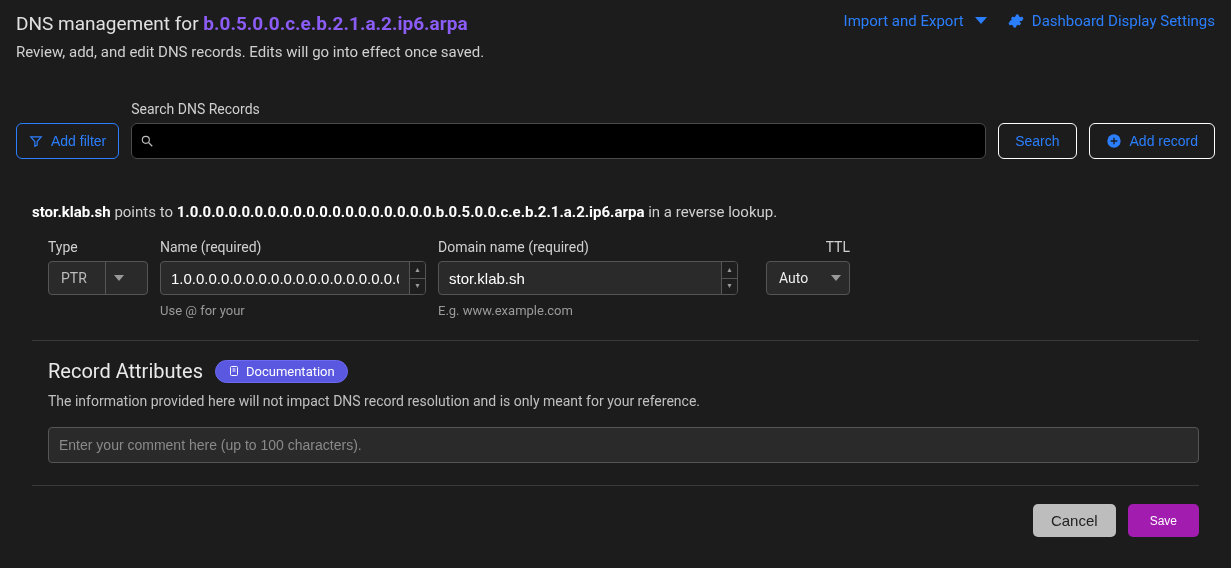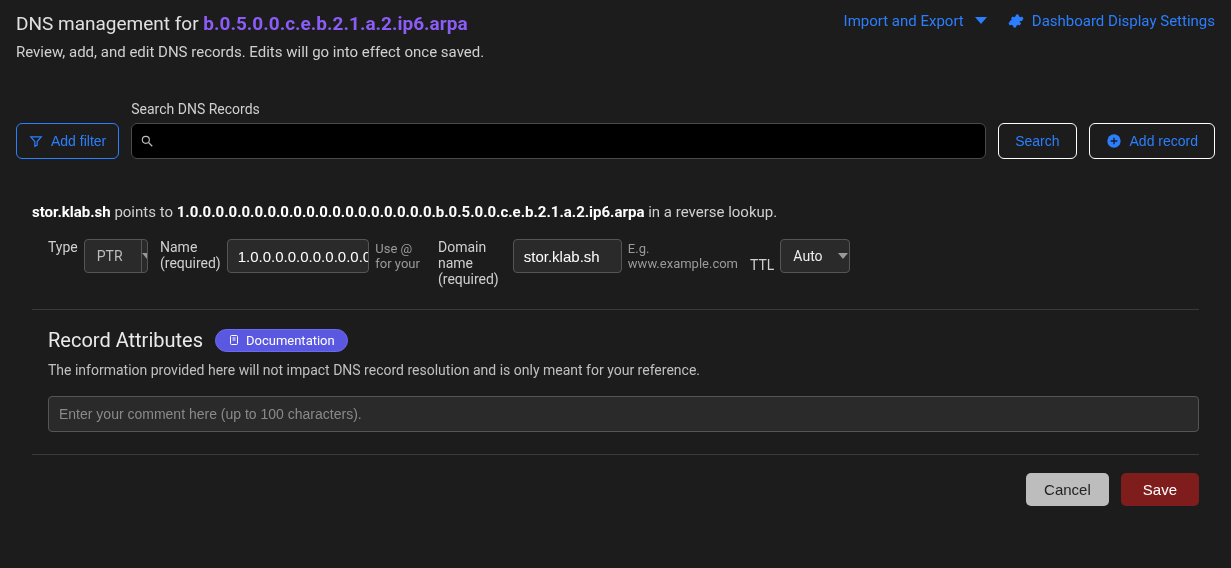--- a/index.html
+++ b/index.html
@@ -67,21 +67,21 @@
     .lookup {
       margin-top: 44px; margin-left: 16px;
       font-size: 15px; color: #d0d0d0;
     }
     .lookup b { color: #fff; font-weight: 700; }
 
     
     .form-grid {
       display: flex; gap: 12px; margin: 18px 16px 0 32px; align-items: flex-start;
     }
-    .field { display: flex; flex-direction: row; gap: 6px; }
+    .field { display: flex; flex-direction: column; gap: 6px; }
     .field-label { font-size: 14px; color: #d0d0d0; }
 
     .select-wrap {
       display: flex; align-items: stretch;
       border: 1px solid #555; border-radius: 4px;
       background: #2a2a2a; height: 34px; overflow: hidden;
     }
     .select-wrap .sel-value {
       padding: 0 12px; display:flex; align-items:center; color:#bcbcbc; min-width: 56px;
     }
@@ -141,22 +141,22 @@
     .footer {
       display:flex; justify-content:flex-end; gap:12px;
       margin: 22px 16px 0 16px; padding-top: 18px;
       border-top: 1px solid #3a3a3a;
     }
     .btn-cancel {
       background:#bdbdbd; color:#222; border:none; border-radius:5px;
       padding: 8px 18px; font-size:15px; cursor:pointer;margin-left:36px;
     }
     .btn-save {
-      background:#7f1d1d; color:#fff; border:none; border-radius:5px;
-      padding: 8px 22px; font-size:15px; cursor:pointer;
+      background:#a21caf; color:#fff; border:none; border-radius:5px;
+      padding: 8px 22px; font-size:12px; cursor:pointer;
     }
 
     
     svg { display:block; }
   </style>
 </head>
 <body>
 
 <div class="page">
   <div class="header-row">

